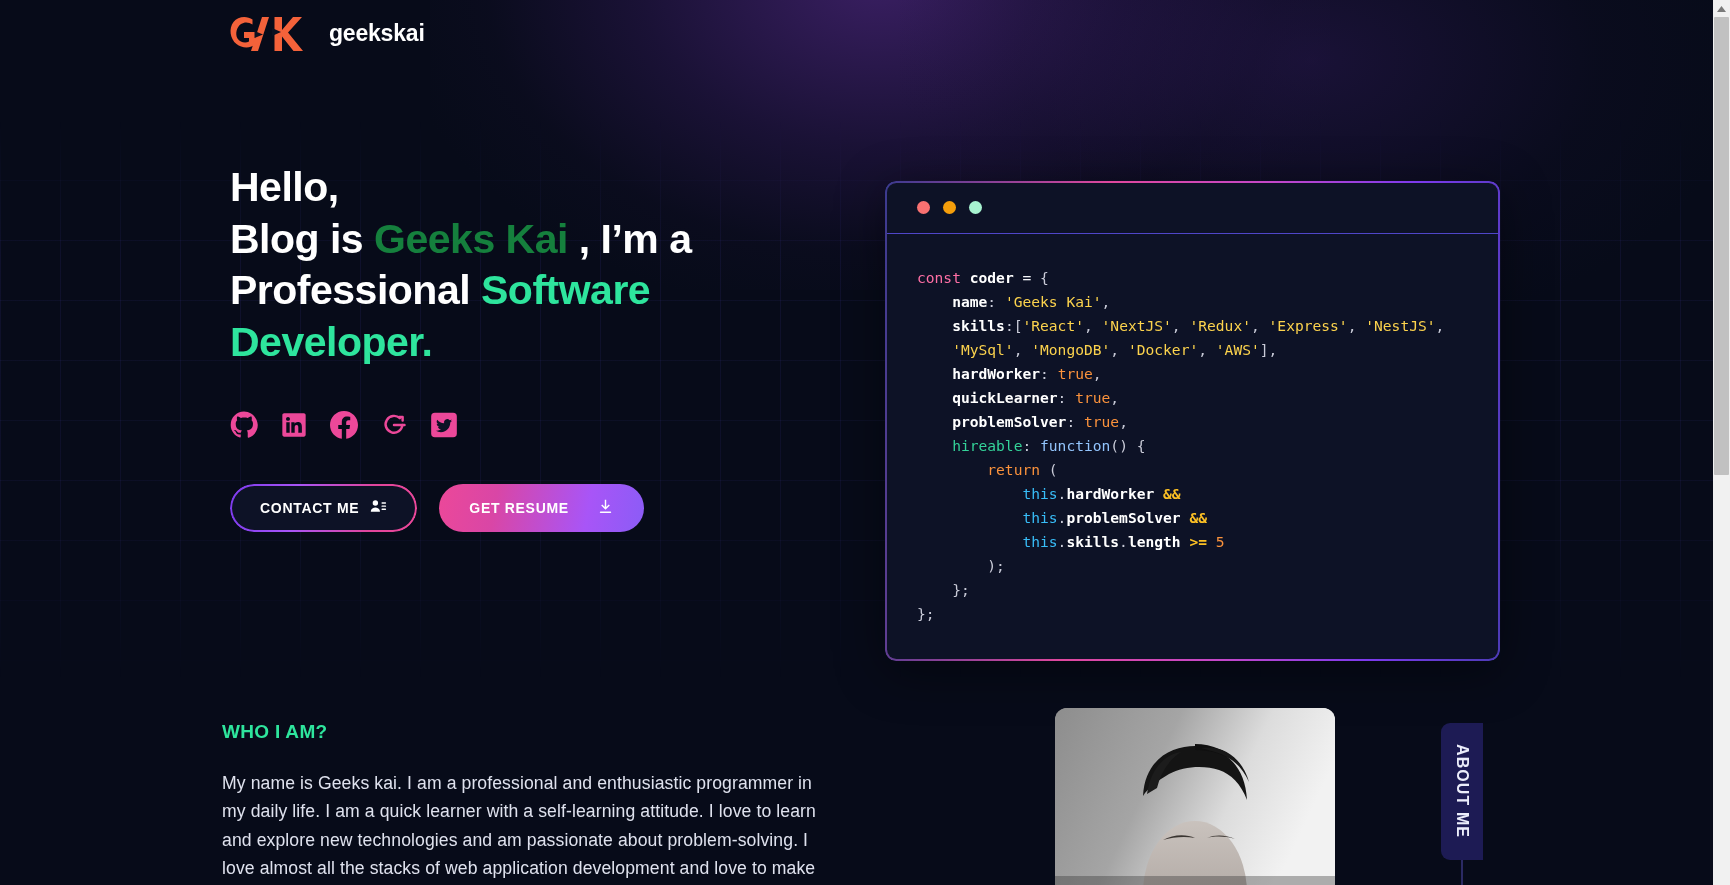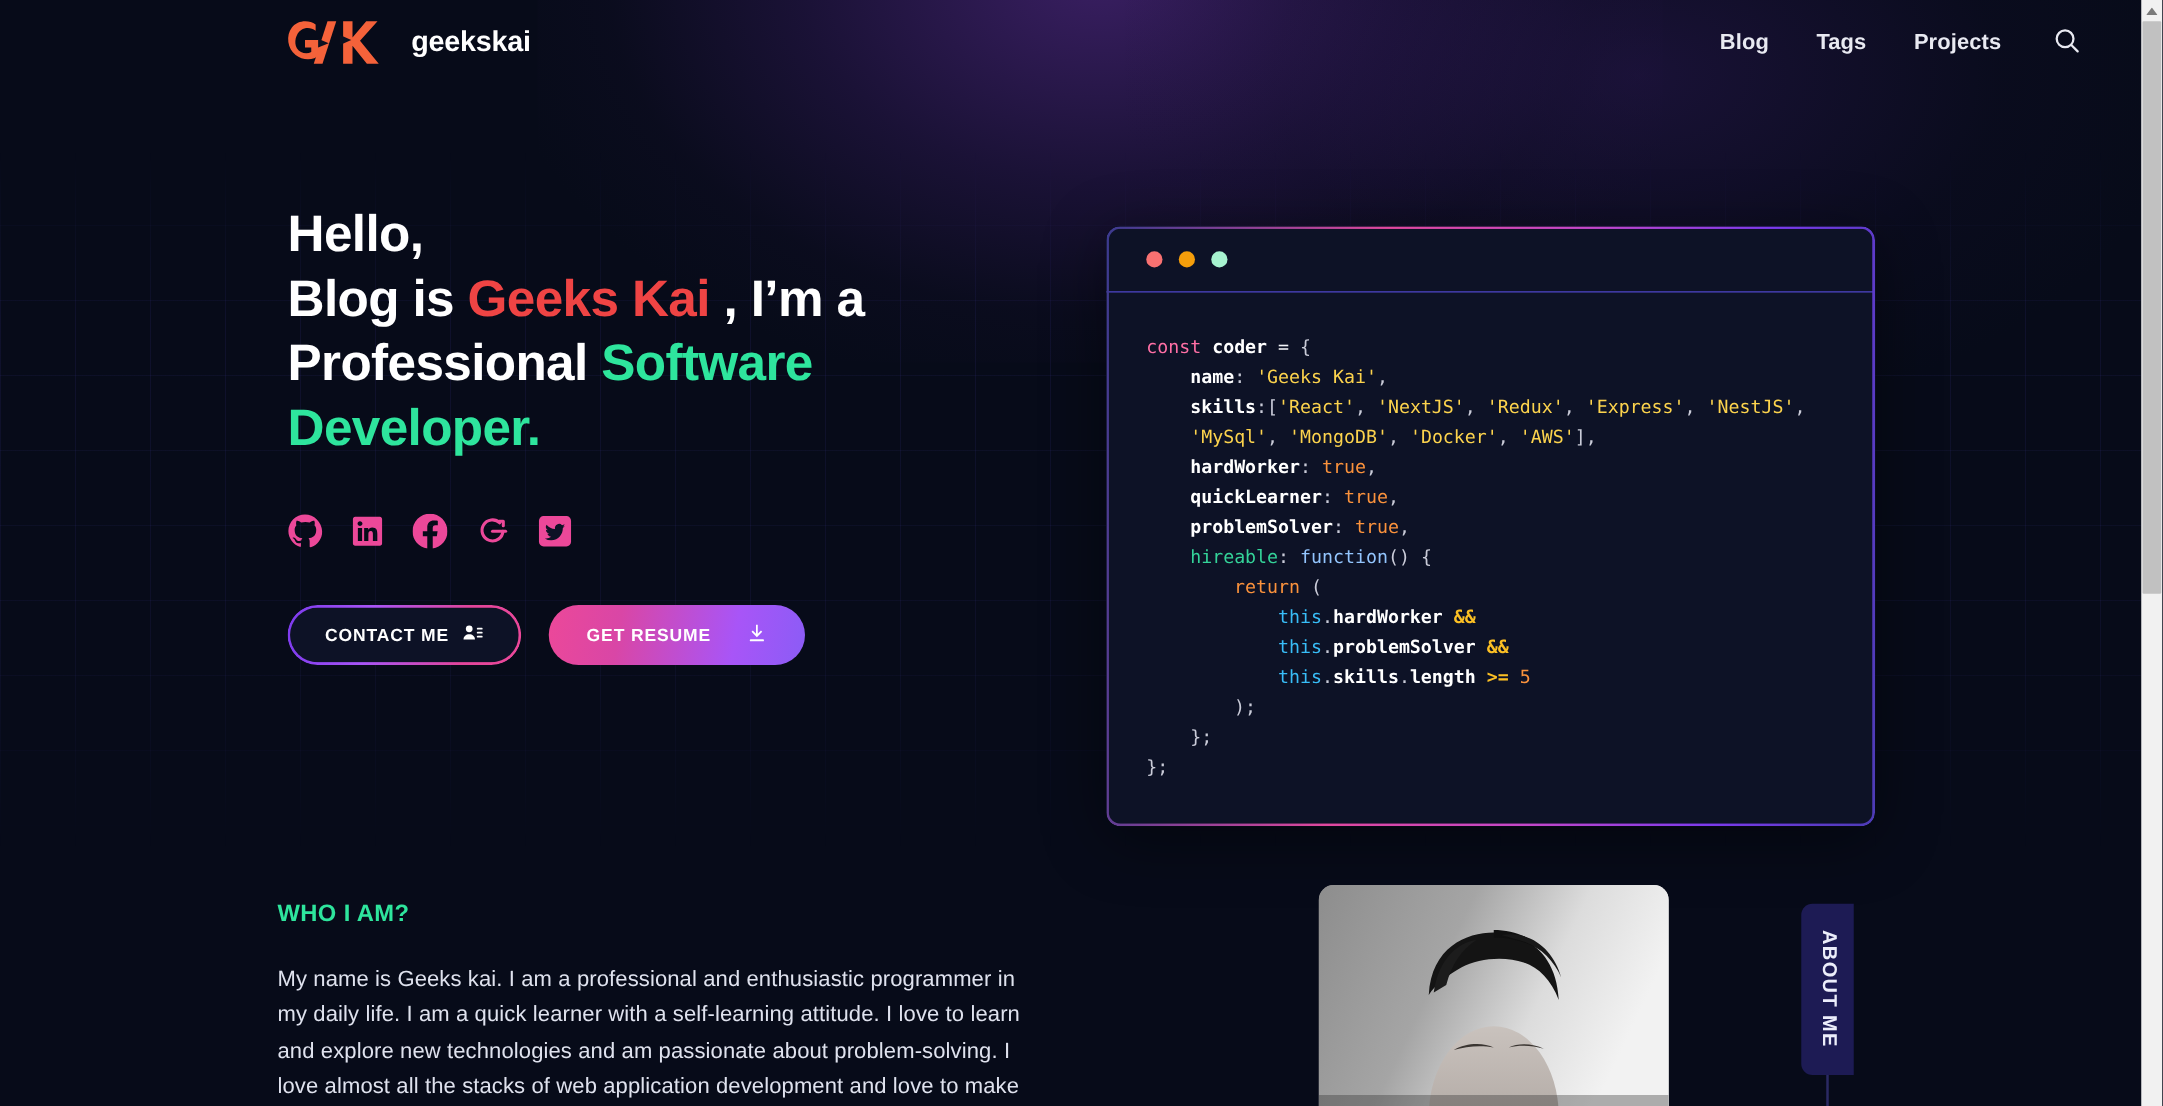--- a/index.html
+++ b/index.html
@@ -62,21 +62,21 @@
     background:none; border:none;
   }
 
   
   .hero { position:absolute; left:0; top:67px; width:1713px; height:600px; z-index:6; }
   .hero-left { position:absolute; left:230px; top:95px; width:520px; }
   h1.hero-title {
     font-size:41px; line-height:1.26; font-weight:700; color:#fff;
     letter-spacing:-.5px;
   }
-  .hl-pink { color:#ef4444; }
+  .hl-pink { color:#15803d; }
   .hl-green { color:#2ee59d; }
 
   .socials { display:flex; gap:22px; margin-top:42px; align-items:center; }
   .socials a { display:block; line-height:0; color:#ec4899; cursor:pointer; }
 
   .cta-row { display:flex; gap:22px; margin-top:45px; align-items:center; }
   .btn-contact {
     position:relative; height:48px; padding:0 30px; border-radius:999px;
     display:inline-flex; align-items:center; gap:10px;
     background:#0d1226; color:#fff; font-size:14px; font-weight:700;
@@ -196,33 +196,20 @@
           <path d="M24.5 5.5 C19 1.5 10 2 5.5 8 C0.5 14.5 2 25 8.5 30 C14 34.5 23 34.5 27.5 30 L27.5 18 L16 18 L16 24 L21 24 L21 27.5 C17.5 29.5 12 28.5 9.5 24.5 C7 20 8.5 13 13 10 C16.5 7.6 21 8 24.5 10.5 Z" fill="#f4623a"></path>
           <path d="M34 3 L41 3 L30 37 L23 37 Z" fill="#f4623a"></path>
           <path d="M46.5 3 L54 3 L54 16 L65 3 L74 3 L60 18.5 L75 37 L65.5 37 L54 22.5 L54 37 L46.5 37 Z" fill="#f4623a"></path>
           <path d="M26.5 17 L35 20.5 L26.5 24 Z" fill="#0c1020"></path>
           <path d="M44 14 L53 18 L44 22 Z" fill="#0c1020"></path>
         </svg>
       </span>
       <span class="brand-name">geekskai</span>
     </div>
 
-    <nav class="main-nav">
-      <a href="#">Blog</a>
-      <a href="#">Tags</a>
-      <a href="#">Projects</a>
-      <button class="search-btn">
-        <span>
-          <svg width="23" height="23" viewBox="0 0 24 24" fill="none" stroke="#e9eaf2" stroke-width="1.9" stroke-linecap="round">
-            <circle cx="10.5" cy="10.5" r="7"></circle>
-              <line x1="15.7" y1="15.7" x2="21" y2="21"></line>
-          </svg>
-        </span>
-      </button>
-    </nav>
   </header>
 
   <section class="hero">
 
     <div class="hero-left">
       <h1 class="hero-title">
         <span>Hello,</span><br>
         <span>Blog is </span><span class="hl-pink">Geeks Kai</span><span> , I’m a</span><br>
         <span>Professional </span><span class="hl-green">Software</span><br>
         <span class="hl-green">Developer.</span>

